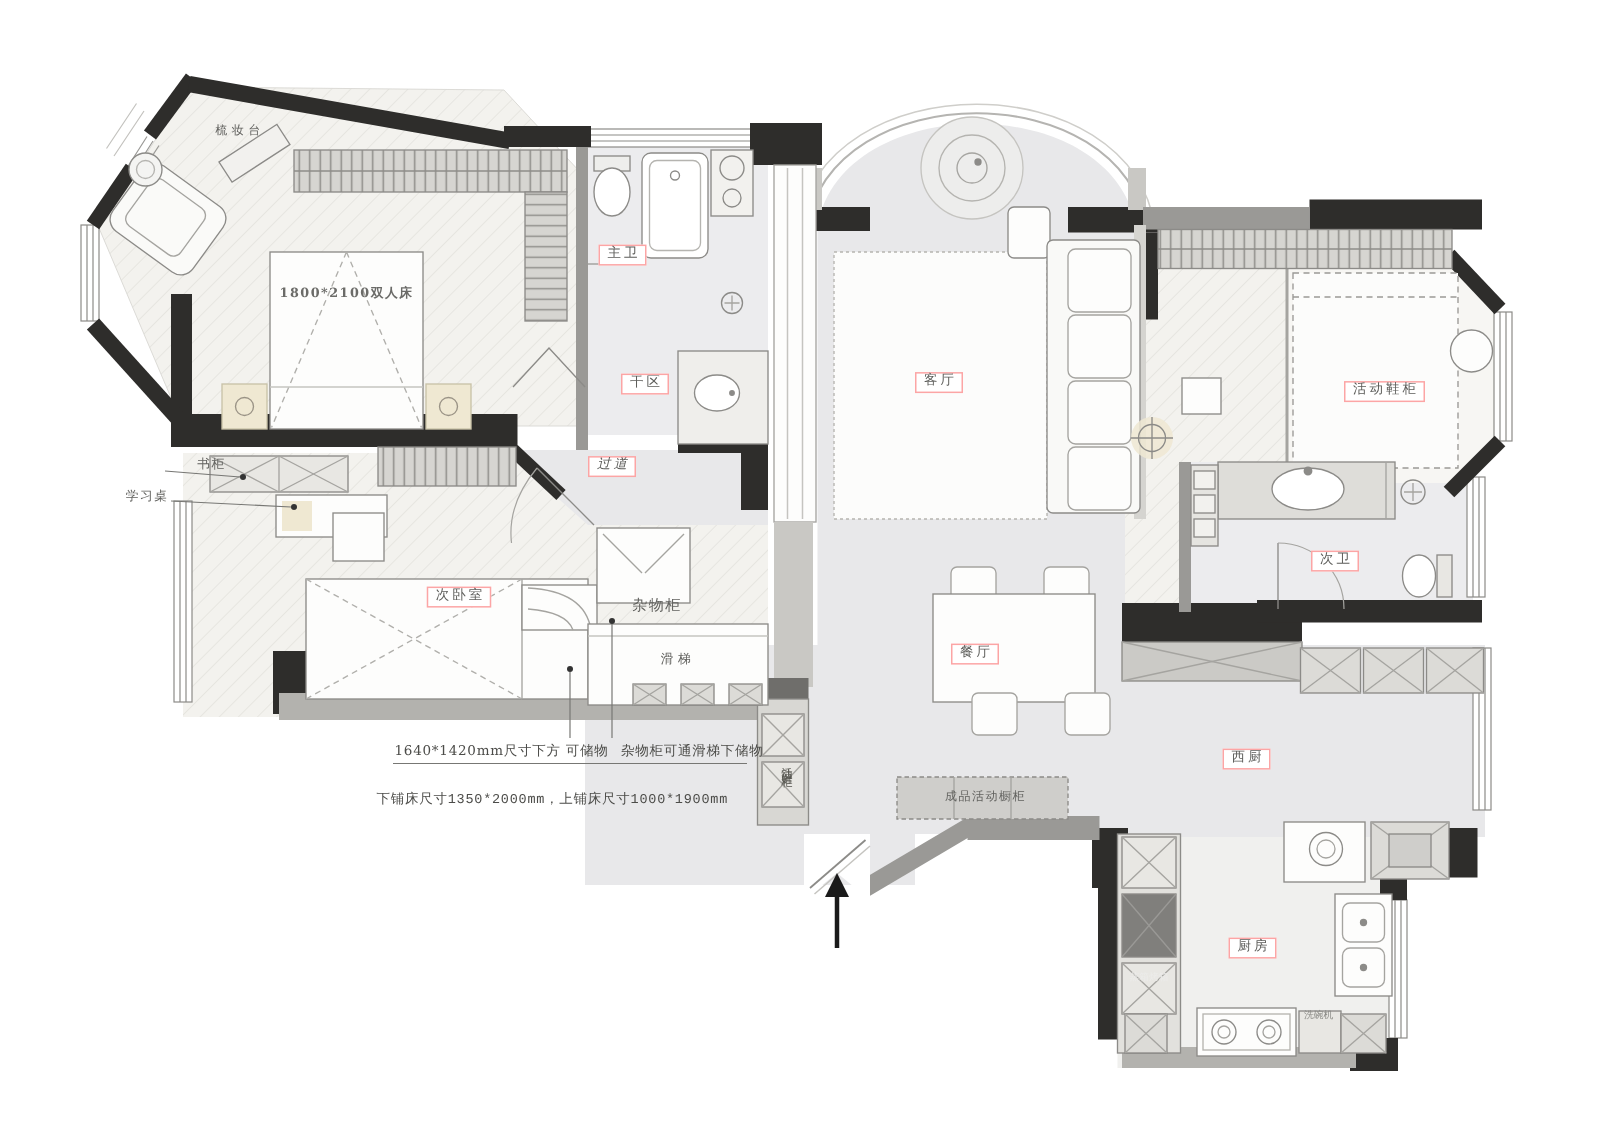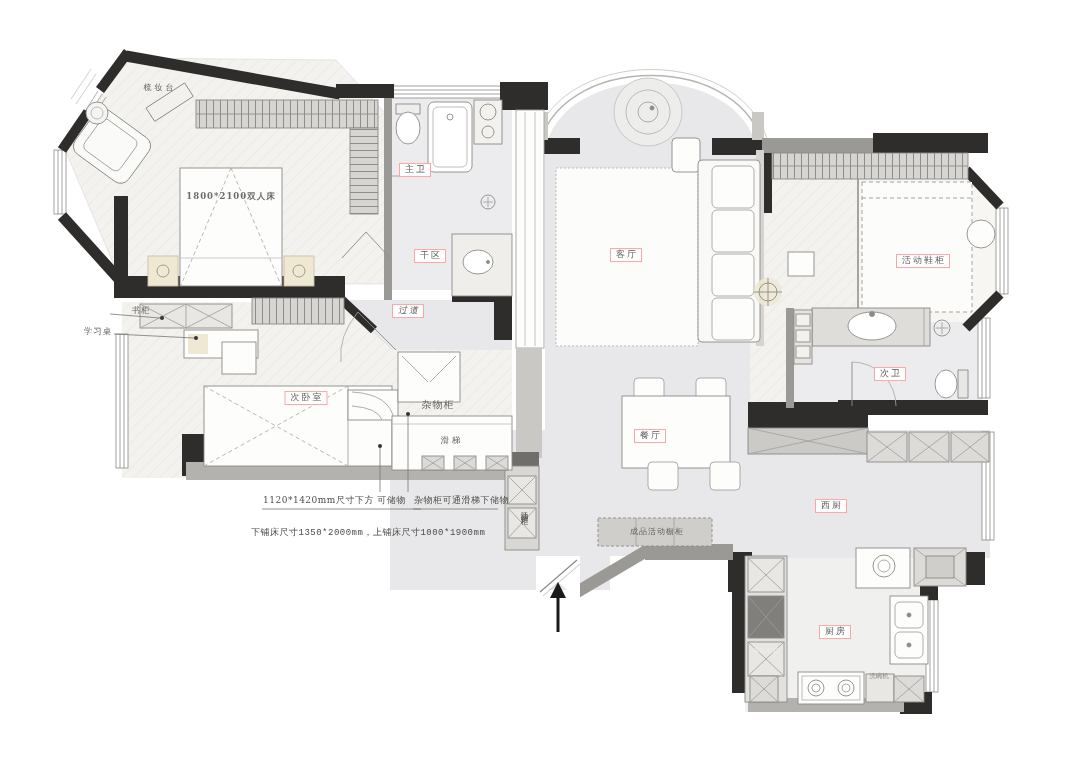--- a/index.html
+++ b/index.html
@@ -361,17 +361,17 @@
   <div class="rlabel" style="left:835px;top:632px;">厨房</div>
   <div class="rlabel" style="left:306px;top:378px;margin-top:20px;">次卧室</div>
   <div class="plain" style="left:438px;top:404px;font-size:10px;">杂物柜</div>
   <div class="plain" style="left:452px;top:441px;letter-spacing:3px;">滑梯</div>
   <div class="plain" style="left:93px;top:311px;margin-left:48px;">书柜</div>
   <div class="plain" style="left:98px;top:332px;">学习桌</div>
   <div class="vtext" style="left:524px;top:509px;">活动鞋柜</div>
   <div class="plain" style="left:657px;top:532px;font-size:8px;">成品活动橱柜</div>
   <div class="plain tiny onDark" style="left:766px;top:604px;margin-top:48px;">蒸箱烤箱</div>
   <div class="plain tiny muted" style="left:879px;top:677px;font-family:Liberation Mono, monospace;">洗碗机</div>
-  <div class="ann" style="left:263px;top:494px;">1120*1420mm尺寸下方 可储物</div>
+  <div class="ann" style="left:263px;top:494px;">1640*1420mm尺寸下方 可储物</div>
   <div class="ann" style="left:414px;top:494px;text-align:center;">杂物柜可通滑梯下储物</div>
   <div class="ann" style="left:251px;top:526px;font-family:Liberation Mono, monospace;">下铺床尺寸1350*2000mm，上铺床尺寸1000*1900mm</div>
 </div>
 </div>
 
 </body></html>

